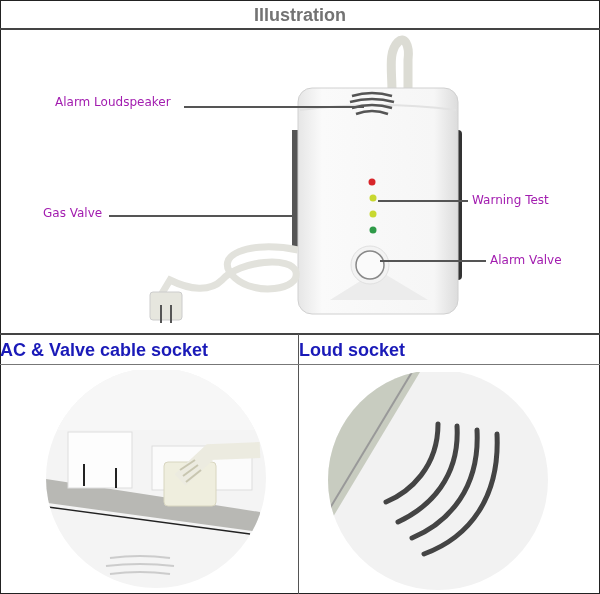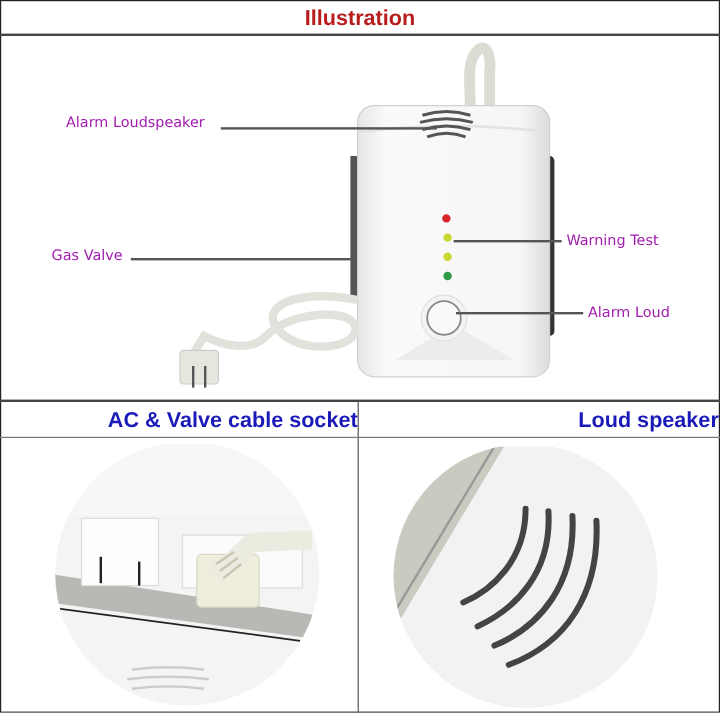--- a/index.html
+++ b/index.html
@@ -1,23 +1,23 @@
 <!DOCTYPE html>
 <html><head>
 <meta charset="utf-8">
 <style>
   html,body{margin:0;padding:0;background:#fff;}
   body{width:600px;height:594px;position:relative;overflow:hidden;font-family:"Liberation Sans",sans-serif;}
   .frame{position:absolute;left:0;top:0;width:598px;height:592px;border:1px solid #222;}
-  .hdr{position:absolute;left:0;width:600px;height:17px;color:#b91c1c;font-weight:bold;font-size:18px;text-align:center;line-height:26px;}
+  .hdr{position:absolute;left:0;width:600px;height:17px;color:#737373;font-weight:bold;font-size:18px;text-align:center;line-height:26px;}
   .hline{position:absolute;left:0;width:600px;height:2px;background:#444;}
   .vline{position:absolute;width:1px;background:#555;}
   .lbl{position:absolute;color:#a21caf;font-size:12px;font-family:"DejaVu Sans",sans-serif;white-space:nowrap;}
   .ldr{position:absolute;height:1.5px;background:#555;}
-  .cell-h{position:absolute;top:336px;height:28px;line-height:28px;color:#1a1ab8;font-weight:bold;font-size:18px;text-align:right;}
+  .cell-h{position:absolute;top:336px;height:28px;line-height:28px;color:#1a1ab8;font-weight:bold;font-size:18px;text-align:left;}
 </style>
 </head>
 <body>
 
 <div class="frame"></div>
 
 <div class="hdr" style="top:2px">Illustration</div>
 <div class="hline" style="top:28px"></div>
 
 <div style="position:absolute;left:0;top:30px;width:600px;height:302px;">
@@ -61,28 +61,28 @@
       <rect x="170" y="305" width="2" height="18" fill="#555"></rect>
   </svg>
 </div>
 
 <div class="lbl" style="left:55px;top:95px">Alarm Loudspeaker</div>
 <div class="ldr" style="left:184px;top:106px;width:180px"></div>
 <div class="lbl" style="left:43px;top:206px">Gas Valve</div>
 <div class="ldr" style="left:109px;top:215px;width:188px"></div>
 <div class="lbl" style="left:472px;top:193px">Warning Test</div>
 <div class="ldr" style="left:378px;top:200px;width:90px"></div>
-<div class="lbl" style="left:490px;top:253px">Alarm Loud</div>
+<div class="lbl" style="left:490px;top:253px">Alarm Valve</div>
 <div class="ldr" style="left:380px;top:260px;width:106px"></div>
 
 <div class="hline" style="top:333px"></div>
 <div class="vline" style="left:298px;top:334px;height:260px"></div>
 
 <div class="cell-h" style="left:0;width:298px">AC &amp; Valve cable socket</div>
-<div class="cell-h" style="left:299px;width:300px">Loud speaker</div>
+<div class="cell-h" style="left:299px;width:300px">Loud socket</div>
 <div class="hline" style="top:364px;height:1px;background:#777"></div>
 
 <div style="position:absolute;left:40px;top:370px;width:258px;height:222px;">
   <svg width="258" height="222">
     <defs>
         <clipPath id="c1">
           <circle cx="116" cy="108" r="110"></circle>
         </clipPath>
       </defs>
     <circle cx="116" cy="108" r="110" fill="#f4f4f4"></circle>

